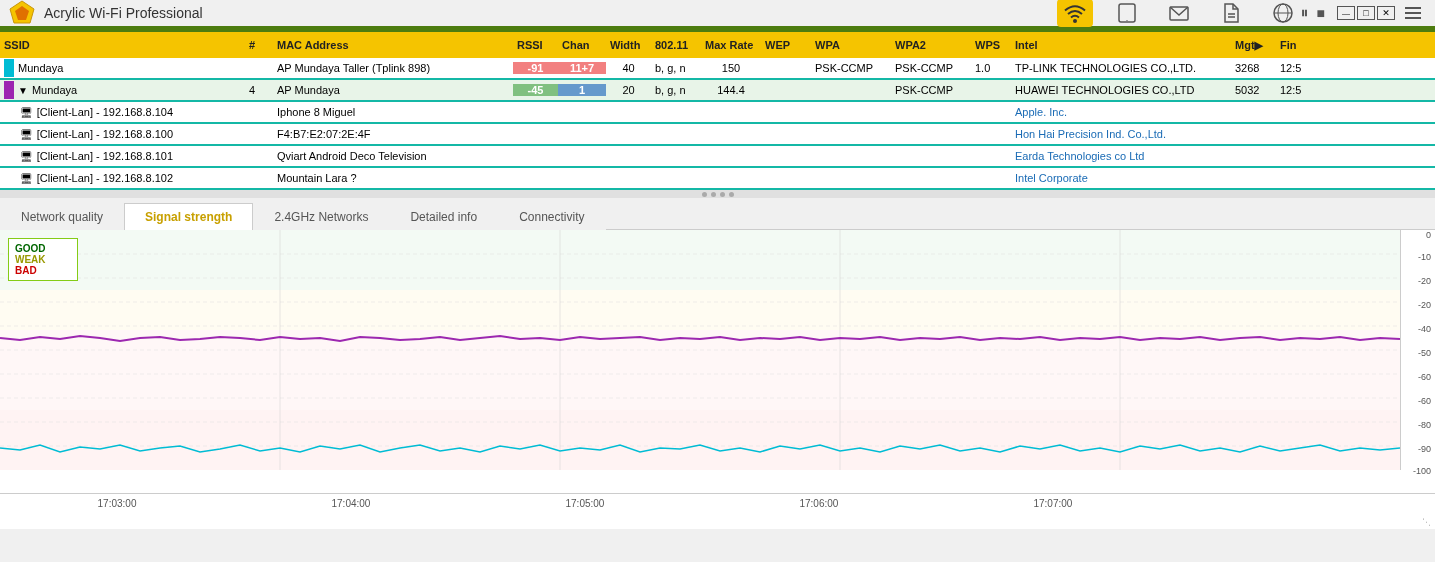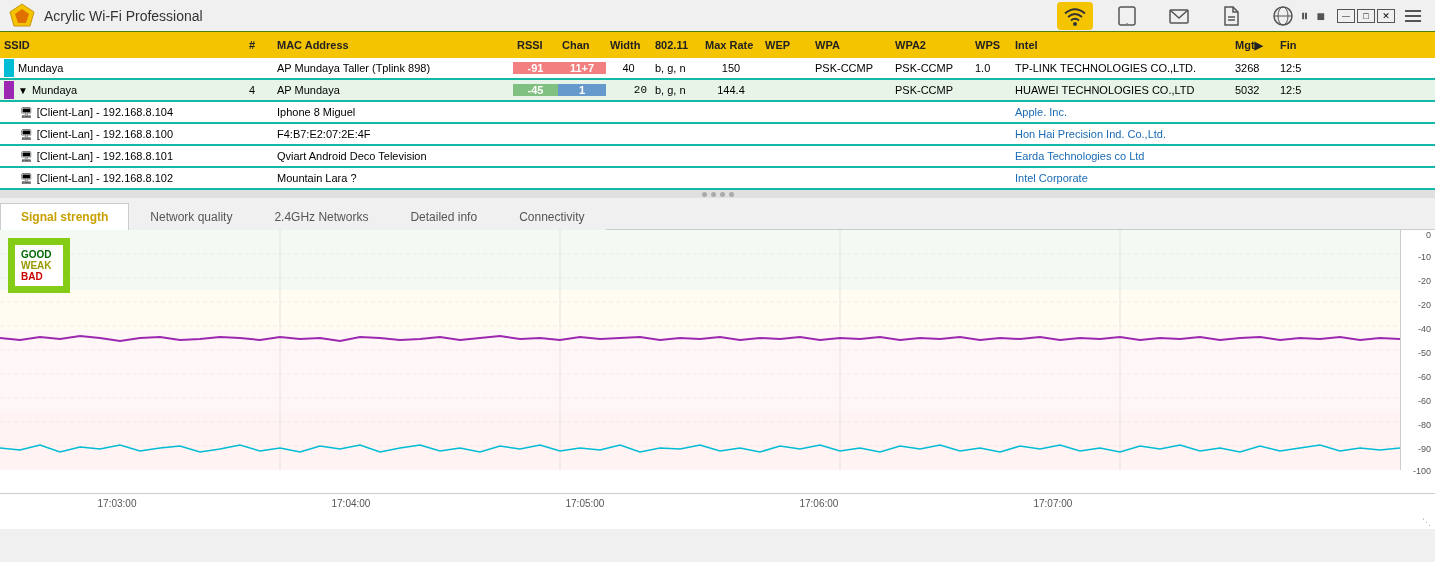--- a/index.html
+++ b/index.html
@@ -5,21 +5,21 @@
     * { margin: 0; padding: 0; box-sizing: border-box; }
     body { width: 1435px; height: 562px; overflow: hidden; font-family: 'Segoe UI', Arial, sans-serif; font-size: 12px; background: #f0f0f0; }
 
     
     .titlebar {
       height: 32px;
       background: #f0f0f0;
       display: flex;
       align-items: center;
       padding: 0 8px;
-      border-bottom: 1px solid #4d7c0f;
+      border-bottom: 6px solid #4d7c0f;
     }
     .titlebar-logo {
       width: 28px; height: 28px; margin-right: 8px;
     }
     .titlebar-title { font-size: 14px; color: #333; font-weight: normal; flex: 1; }
     .titlebar-icons { display: flex; gap: 16px; align-items: center; }
     .titlebar-icon { width: 36px; height: 28px; display: flex; align-items: center; justify-content: center; cursor: pointer; font-size: 18px; }
     .titlebar-icon.active { background: #f5c400; border-radius: 4px; }
     .titlebar-win-buttons { margin-left: auto; display: flex; gap: 2px; align-items: center; }
     .win-btn { width: 18px; height: 14px; border: 1px solid #555; display: flex; align-items: center; justify-content: center; font-size: 9px; cursor: pointer; background: #f0f0f0; }
@@ -87,23 +87,23 @@
     .tab.active {
       background: #fff;
       color: #333;
       font-weight: bold;
       border-top: 1px solid #ccc;
       border-left: 1px solid #ccc;
       border-right: 1px solid #ccc;
       color: #c8a000;
     }
     .chart-legend {
-      width: 62px;
+      width: 70px;
       background: #fff;
-      border: 7px solid #84cc16;
+      border: 1px solid #84cc16;
       position: absolute;
       left: 8px;
       top: 8px;
       padding: 4px 6px;
       font-size: 10px;
       font-weight: bold;
       z-index: 10;
     }
     .legend-good { color: #006600; }
     .legend-weak { color: #999900; }
@@ -229,21 +229,21 @@
   <div class="table-row selected">
     <div class="td" style="width:245px;display:flex;align-items:center;">
       <span style="width:10px;height:18px;background:#9c27b0;display:inline-block;margin-right:4px;"></span>
       <span style="margin-right:4px;font-size:10px;">▼</span>
       <span>Mundaya</span>
     </div>
     <div class="td" style="width:28px;">4</div>
     <div class="td" style="width:240px;">AP Mundaya</div>
     <div class="td rssi-green" style="width:45px;">-45</div>
     <div class="td chan-blue" style="width:48px;text-align:center;">1</div>
-    <div class="td" style="width:45px;text-align:right;font-family:Liberation Mono, monospace;">20</div>
+    <div class="td" style="width:45px;text-align:center;">20</div>
     <div class="td" style="width:50px;">b, g, n</div>
     <div class="td" style="width:60px;text-align:center;">144.4</div>
     <div class="td" style="width:50px;"></div>
     <div class="td" style="width:80px;"></div>
     <div class="td" style="width:80px;">PSK-CCMP</div>
     <div class="td" style="width:40px;"></div>
     <div class="td" style="width:220px;">HUAWEI TECHNOLOGIES CO.,LTD</div>
     <div class="td" style="width:45px;">5032</div>
     <div class="td" style="flex:1;">12:5</div>
   </div>
@@ -333,22 +333,22 @@
 <div class="scrollbar-area">
   <div class="scroll-dots">
     <div class="scroll-dot"></div>
     <div class="scroll-dot"></div>
     <div class="scroll-dot"></div>
     <div class="scroll-dot"></div>
   </div>
 </div>
 
 <div class="tabs">
+  <div class="tab">Network quality</div>
   <div class="tab active">Signal strength</div>
-  <div class="tab">Network quality</div>
   <div class="tab">2.4GHz Networks</div>
   <div class="tab">Detailed info</div>
   <div class="tab">Connectivity</div>
 </div>
 
 <div style="display:flex;background:#fff;flex:1;position:relative;height:263px;">
 
   <div class="chart-legend">
     <div class="legend-good">GOOD</div>
     <div class="legend-weak">WEAK</div>

